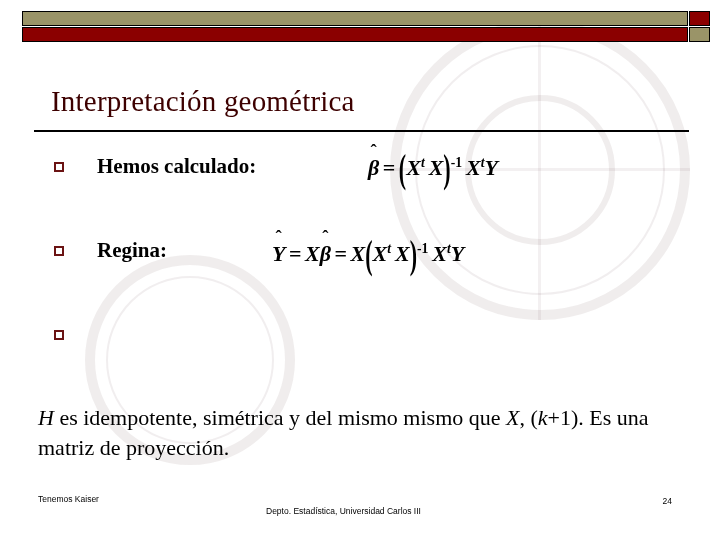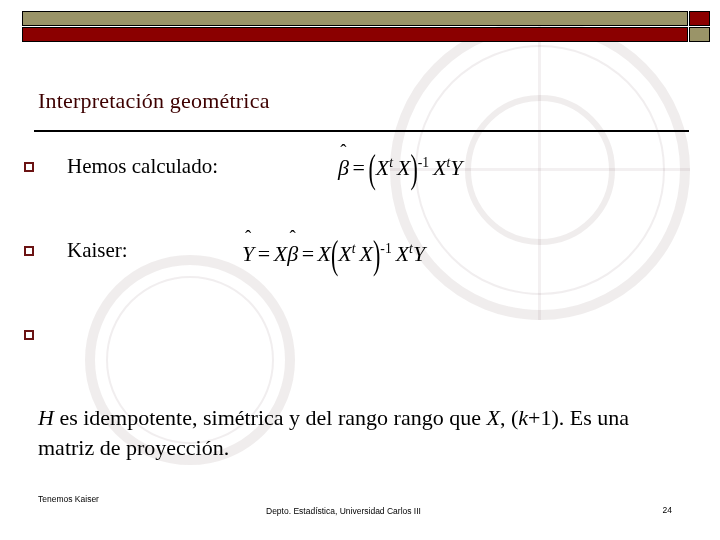--- a/index.html
+++ b/index.html
@@ -86,46 +86,47 @@
     width: 21px;
     border: 1px solid #000000;
     box-sizing: border-box;
   }
   .olive { background: #9a9468; }
   .maroon { background: #8b0000; }
 
   
   .title {
     position: absolute;
-    left: 38px;
+    left: 51px;
     top: 82px;
     width: 650px;
-    font-size: 22px;
+    font-size: 29px;
     line-height: 38px;
     color: #3d0000;
     letter-spacing: 0.2px;
     z-index: 4;
   }
   .title-rule {
     position: absolute;
     left: 34px;
     top: 130px;
     width: 655px;
     height: 2px;
     background: #000000;
     z-index: 4;
   }
 
   
   .bullets {
     position: absolute;
-    left: 20px;
+    left: 50px;
     top: 148px;
     width: 660px;
     z-index: 4;
+    font-weight: bold;
   }
   .bullet-row {
     position: relative;
     height: 84px;
   }
   .bullet-marker {
     position: absolute;
     left: 4px;
     top: 14px;
     width: 10px;
@@ -225,21 +226,21 @@
   }
   .footer-center {
     position: absolute;
     left: 228px;
     top: 0;
     margin-top: 12px;
   }
   .footer-page {
     position: absolute;
     right: 14px;
-    top: 11px;
+    top: 2px;
   }
 </style>
 </head>
 <body>
 
 <div class="watermark" id="wm-main"></div>
 <div class="watermark inner" id="wm-main-inner"></div>
 <div class="watermark" id="wm-main-core"></div>
 <div class="watermark" id="wm-second"></div>
 <div class="watermark inner" id="wm-second-inner"></div>
@@ -265,34 +266,34 @@
   <div class="bullet-row" id="eq-row-0">
     <div class="bullet-marker"></div>
     <div class="bullet-label">Hemos calculado:</div>
     <div class="bullet-eq">
       <span class="hatwrap"><span class="hatmark">ˆ</span>β</span><span class="eqop">=</span><span class="bigparen">(</span><span class="mathvar">X<span class="prime">t</span></span><span class="eqsp"></span><span class="mathvar">X</span><span class="bigparen">)</span><span class="sup">-1</span><span class="eqsp"></span><span class="mathvar">X<span class="prime">t</span></span><span class="mathvar">Y</span>
     </div>
   </div>
 
   <div class="bullet-row" id="eq-row-1">
     <div class="bullet-marker"></div>
-    <div class="bullet-label">Kaiser:</div>
+    <div class="bullet-label">Regina:</div>
     <div class="bullet-eq">
       <span class="hatwrap"><span class="hatmark">ˆ</span>Y</span><span class="eqop">=</span><span class="mathvar">X</span><span class="hatwrap"><span class="hatmark">ˆ</span>β</span><span class="eqop">=</span><span class="mathvar">X</span><span class="bigparen">(</span><span class="mathvar">X<span class="prime">t</span></span><span class="eqsp"></span><span class="mathvar">X</span><span class="bigparen">)</span><span class="sup">-1</span><span class="eqsp"></span><span class="mathvar">X<span class="prime">t</span></span><span class="mathvar">Y</span>
     </div>
   </div>
 
   <div class="bullet-row" id="eq-row-2">
     <div class="bullet-marker"></div>
   </div>
 
 </div>
 
 <div class="paragraph">
-  <span class="mathvar">H</span><span> es idempotente, simétrica y del rango rango</span>
+  <span class="mathvar">H</span><span> es idempotente, simétrica y del mismo mismo</span>
   <span>que </span><span class="mathvar">X</span><span>, (</span><span class="mathvar">k</span><span>+1). Es una matriz de proyección.</span>
 </div>
 
 <div class="footer">
   <div class="footer-author">Tenemos Kaiser</div>
   <div class="footer-center">Depto. Estadística, Universidad Carlos III</div>
   <div class="footer-page">24</div>
 </div>
 
 </body></html>

